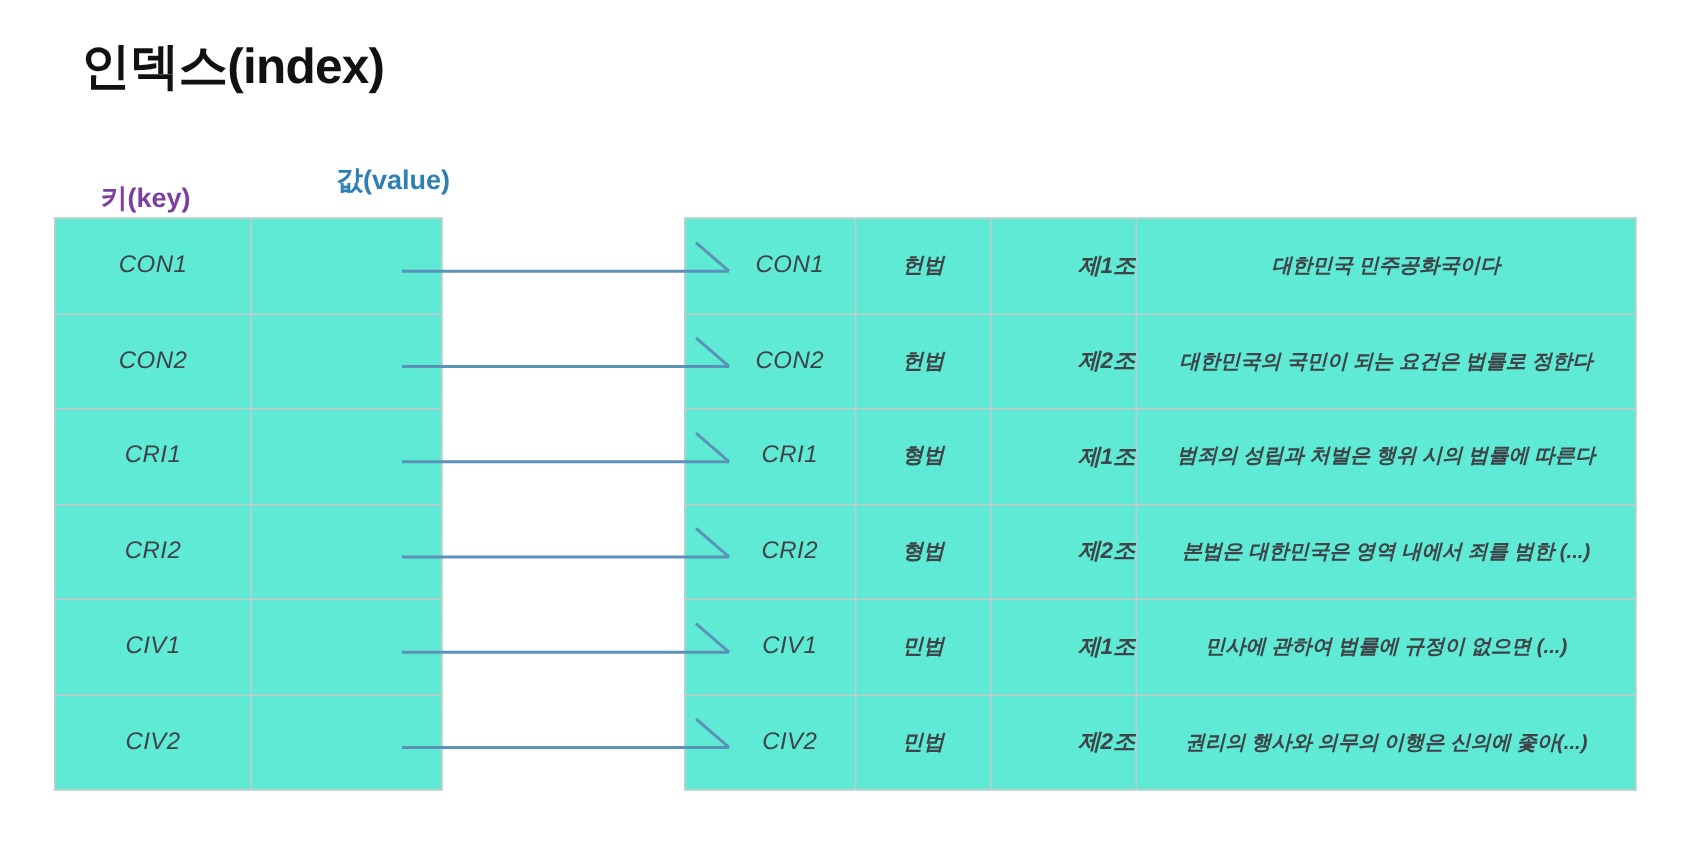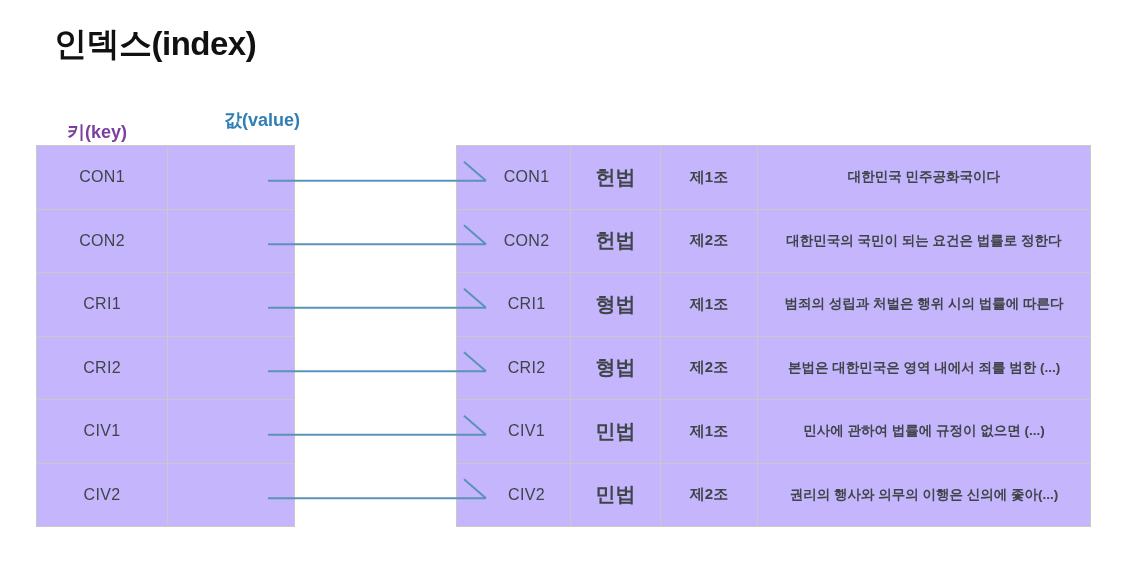--- a/index.html
+++ b/index.html
@@ -52,21 +52,22 @@
     top: 108px;
     color: #2f7fb5;
     margin-left: 44px;
   }
 
   
   .grid {
     position: absolute;
     border-collapse: collapse;
     table-layout: fixed;
-    background: #c4b5fd;
+    background: #5eead4;
+    font-style: italic;
   }
   .grid td {
     border: 1px solid #c9c9c9;
     padding: 0;
     text-align: center;
     vertical-align: middle;
     font-size: 15px;
     color: #3f4448;
     height: 63.5px;
     box-sizing: border-box;
@@ -97,26 +98,27 @@
     width: 114px;
     font-size: 16px;
     letter-spacing: 0.3px;
     text-align: center;
     padding-left: 26px;
     box-sizing: border-box;
   }
   #records-table .cell-law {
     width: 90px;
     font-weight: bold;
-    font-size: 20px;
+    font-size: 14px;
   }
   #records-table .cell-article {
     width: 97px;
     font-weight: bold;
     font-size: 15px;
+    text-align: right;
   }
   #records-table .cell-text {
     width: 333px;
     font-weight: bold;
     font-size: 13.5px;
     padding: 0 8px;
     line-height: 1.3;
   }
 
   

